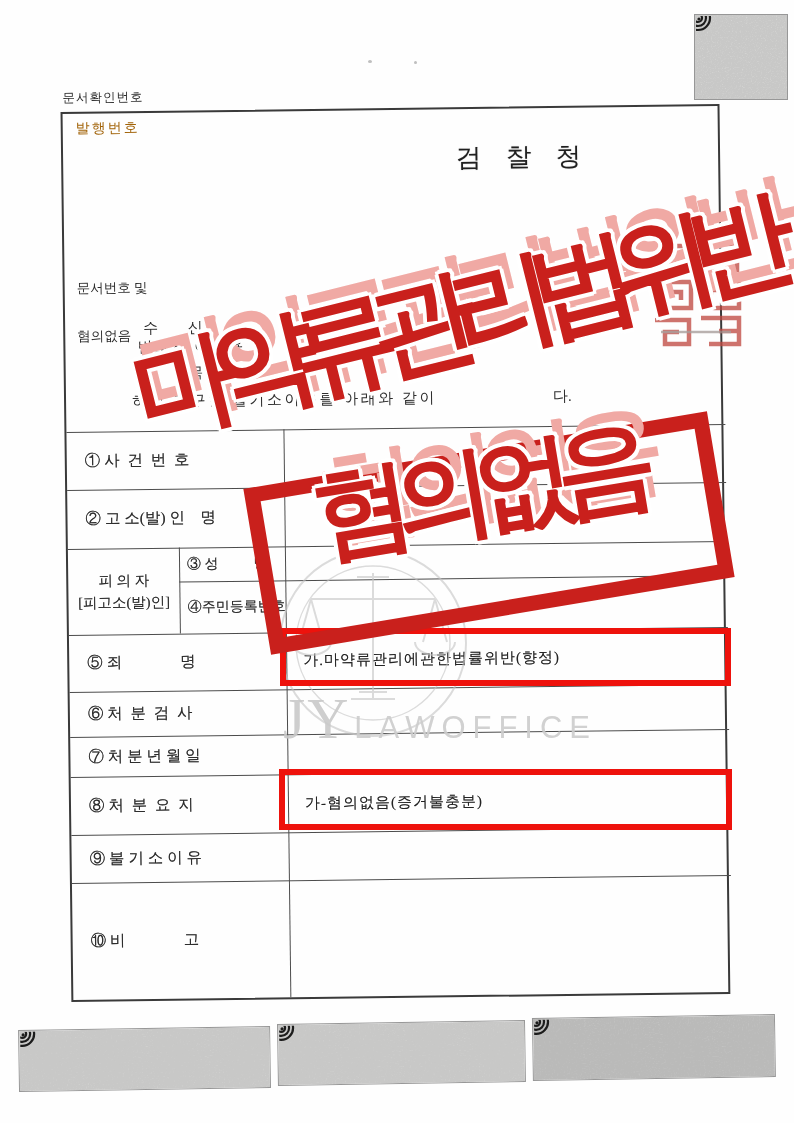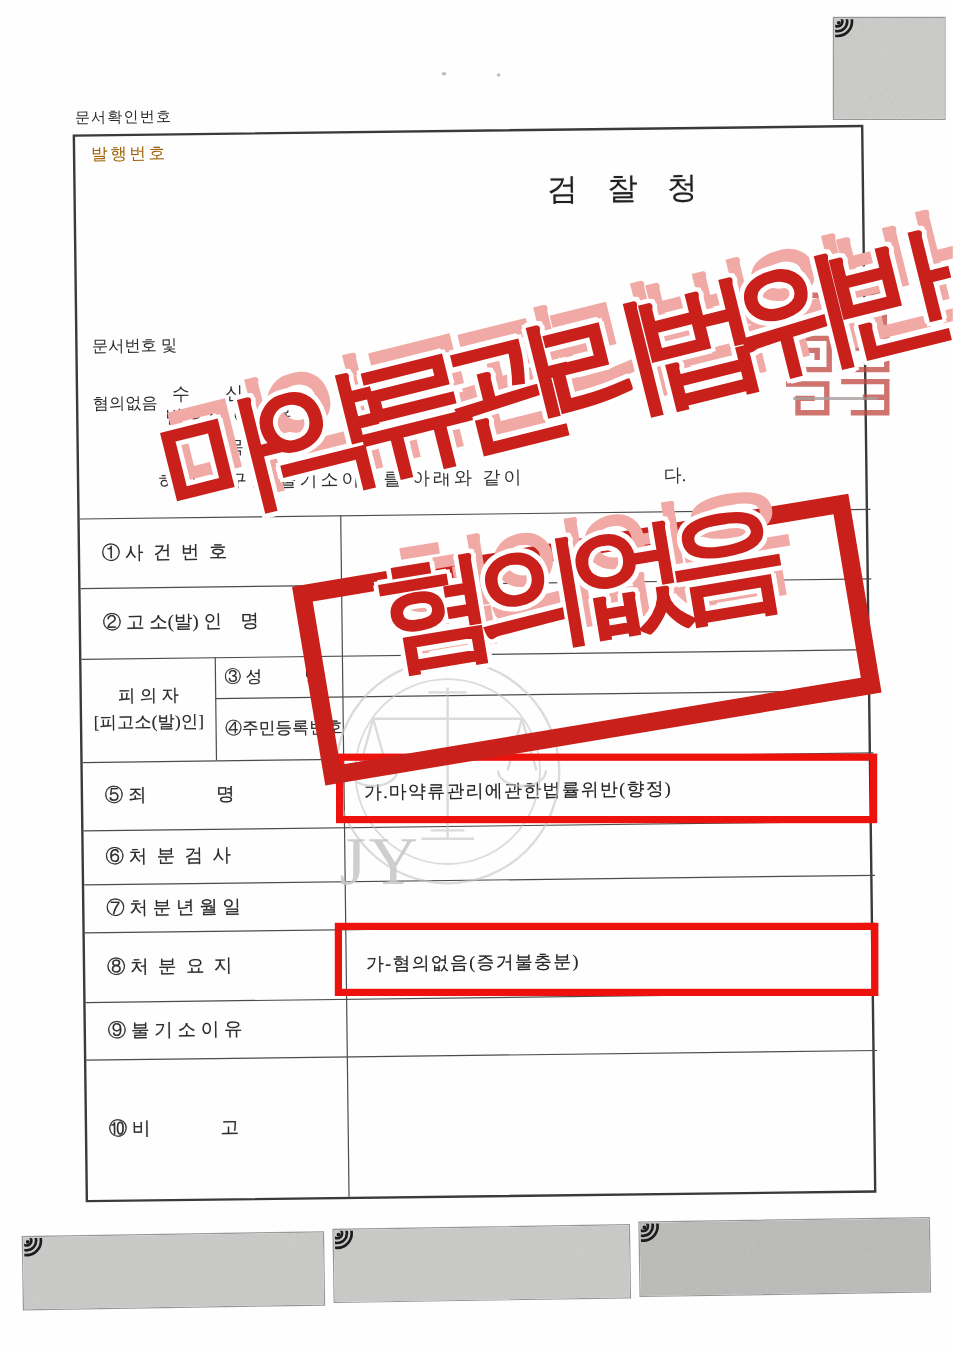--- a/index.html
+++ b/index.html
@@ -150,20 +150,21 @@
       <line x1="96" y1="26" x2="96" y2="152"></line>
       <line x1="80" y1="30" x2="112" y2="30"></line>
       <line x1="34" y1="52" x2="158" y2="52"></line>
       <path d="M34 52 L22 95 M34 52 L46 95 M14 95 A20 13 0 0 0 54 95"></path>
       <path d="M158 52 L146 95 M158 52 L170 95 M138 95 A20 13 0 0 0 178 95"></path>
       <path d="M74 152 L118 152 M82 145 L110 145"></path>
     </g>
   </svg>
   <div class="wm-firm">
     <span class="jy">JY</span>
+    <span class="rest">LAWOFFICE</span>
   </div>
 
   <svg class="seal" width="102" height="112" viewBox="0 0 102 112">
     <g fill="none" stroke="#bf4a42" stroke-width="4.5" opacity="0.9">
       <path d="M10 8 h34 v24 h-26 v-14 h16"></path>
       <path d="M56 6 h36 v26 h-28 m28 -12 h-18"></path>
       <path d="M8 44 h38 v26 h-30 v-16 h20 v8"></path>
       <path d="M56 42 h38 v28 h-28 v-18 h18"></path>
       <path d="M10 82 h34 v24 h-24 v-12 h14"></path>
       <path d="M56 80 h38 v26 h-30 m30 -13 h-20"></path>

